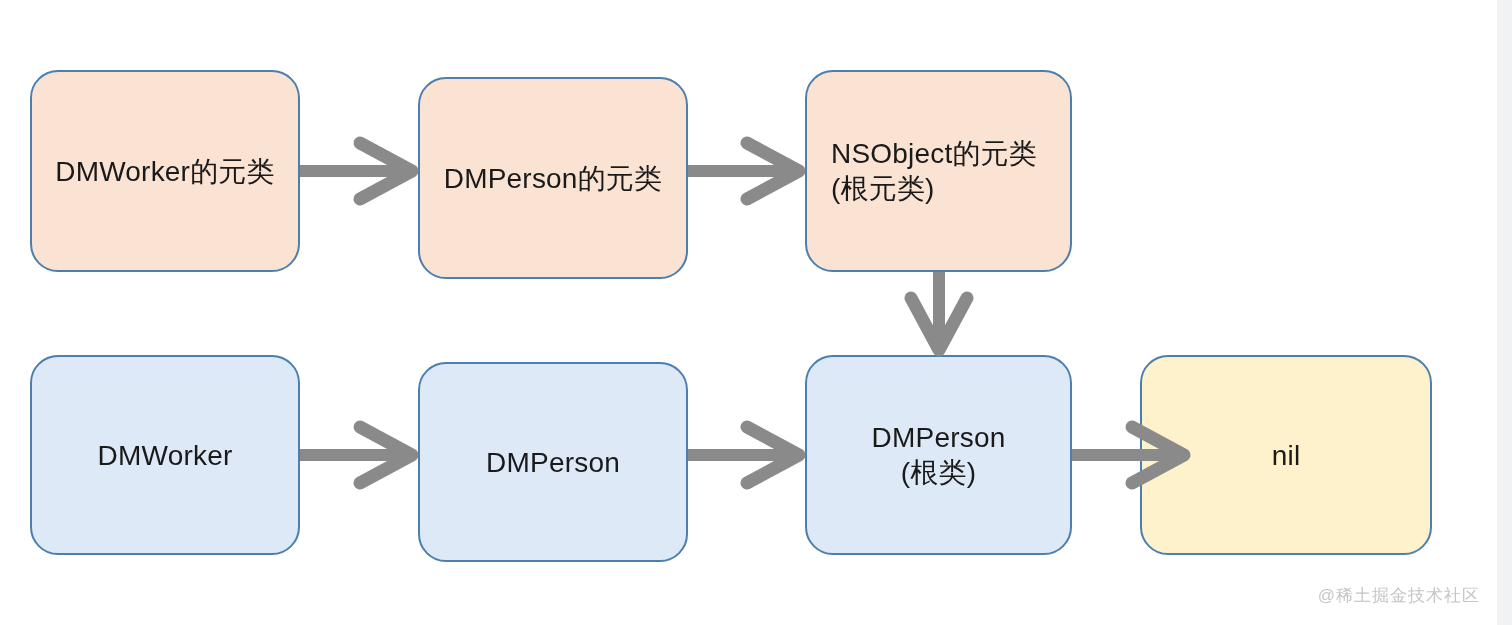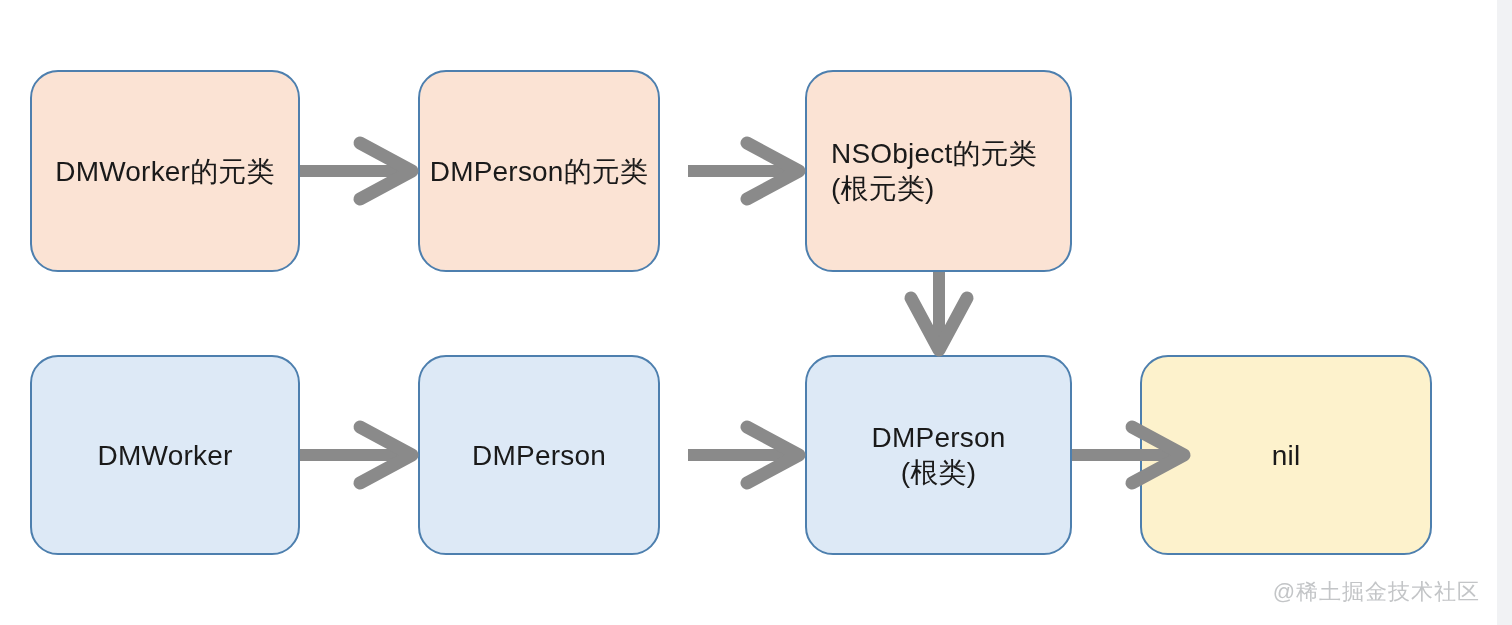--- a/index.html
+++ b/index.html
@@ -32,40 +32,40 @@
     justify-content:center;
     font-size:28px;
     line-height:35px;
     color:var(--text);
     text-align:left;
     letter-spacing:0.2px;
   }
   .r1{top:70px;height:202px;}
   .r2{top:355px;height:200px;}
   .c1{left:30px;width:270px;}
-  .c2{left:418px;width:242px;}
+  .c2{left:418px;width:270px;margin-top:7px;}
   .c3{left:805px;width:267px;}
   .c4{left:1140px;width:292px;}
   .meta{background:var(--meta-fill);}
   .cls{background:var(--class-fill);}
   .nilbox{background:var(--nil-fill);}
   .align-left{align-items:flex-start;padding-left:24px;text-align:left;}
   .arrow-layer{
     position:absolute;left:0;top:0;width:1512px;height:625px;
     pointer-events:none;
   }
   .arrow-layer line{stroke:var(--arrow);stroke-width:12;}
   .arrow-layer polyline{
     stroke:var(--arrow);stroke-width:13;fill:none;
     stroke-linecap:round;stroke-linejoin:round;
   }
   .watermark{
     position:absolute;
     right:32px;bottom:18px;
-    font-size:22px;
+    font-size:17px;
     color:var(--watermark);
     letter-spacing:1px;
   }
   .right-strip{
     position:absolute;
     top:0;right:0;
     width:15px;height:625px;
     background:var(--strip);
   }
 </style>

